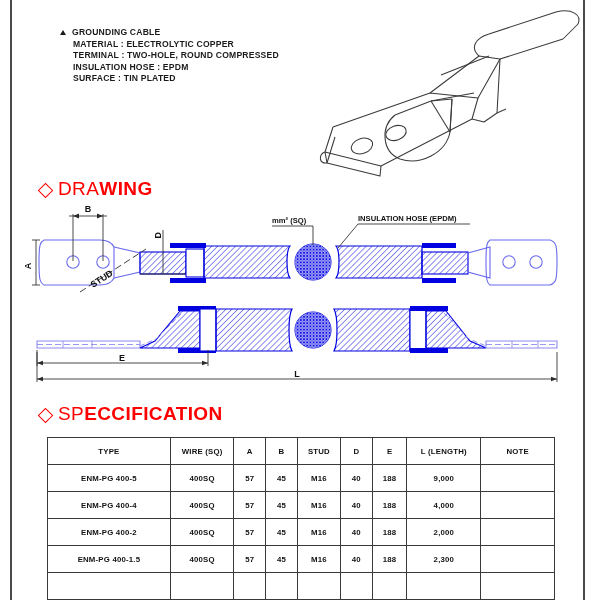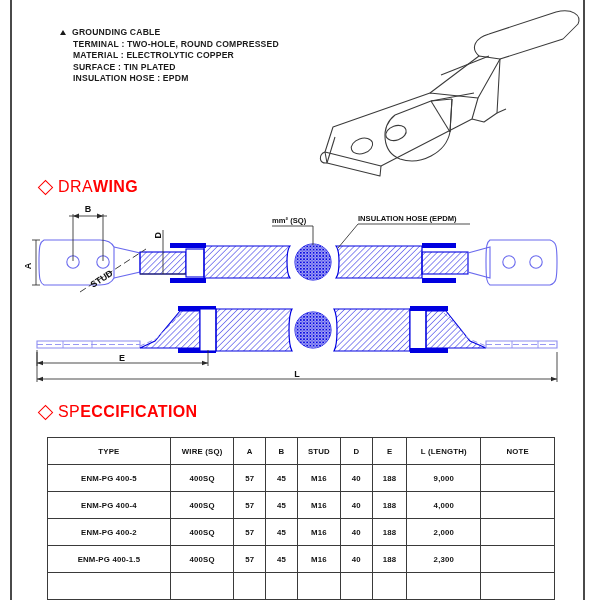--- a/index.html
+++ b/index.html
@@ -33,21 +33,21 @@
     border-left:3.4px solid transparent;
     border-right:3.4px solid transparent;
     border-bottom:5.4px solid #1a1a1a;
   }
   #specblock .ln{padding-left:13px;}
 
   
   .sect{
     position:absolute;
     color:#ff0000;
-    font-size:16px;
+    font-size:19px;
     letter-spacing:.4px;
     white-space:nowrap;
   }
   .sect .dia{
     display:inline-block;
     width:9px;height:9px;
     border:1.5px solid #ff0000;
     transform:rotate(45deg);
     margin-right:7px;
     position:relative;top:1px;
@@ -96,24 +96,24 @@
 <div id="page">
 
   <div class="frame-rule frame-left"></div>
   <div class="frame-rule frame-right"></div>
 
   <div id="specblock">
     <div class="ttl">
       <span class="tri"></span>
       <span>GROUNDING CABLE</span>
     </div>
+    <div class="ln">MATERIAL : ELECTROLYTIC COPPER</div>
     <div class="ln">TERMINAL : TWO-HOLE, ROUND COMPRESSED</div>
-    <div class="ln">MATERIAL : ELECTROLYTIC COPPER</div>
+    <div class="ln">INSULATION HOSE : EPDM</div>
     <div class="ln">SURFACE : TIN PLATED</div>
-    <div class="ln">INSULATION HOSE : EPDM</div>
   </div>
 
   <div class="sect" id="sect-drawing">
     <span class="dia"></span><span class="t1">DRA</span><span class="t2">WING</span>
   </div>
 
   <div class="sect" id="sect-spec">
     <span class="dia"></span><span class="t1">SP</span><span class="t2">ECCIFICATION</span>
   </div>
 

